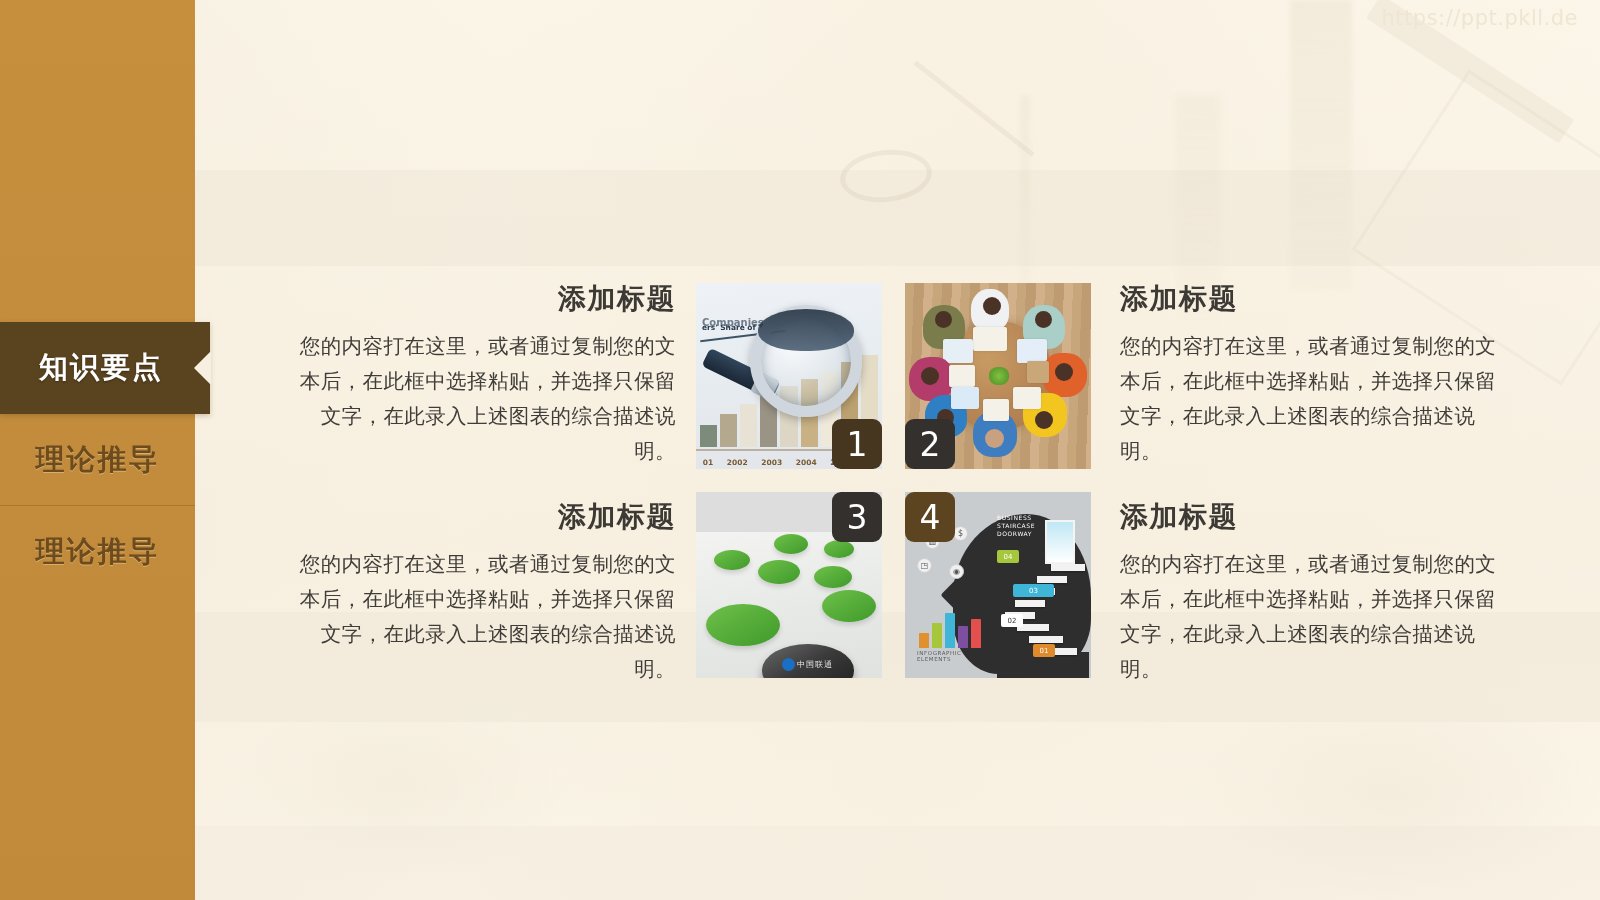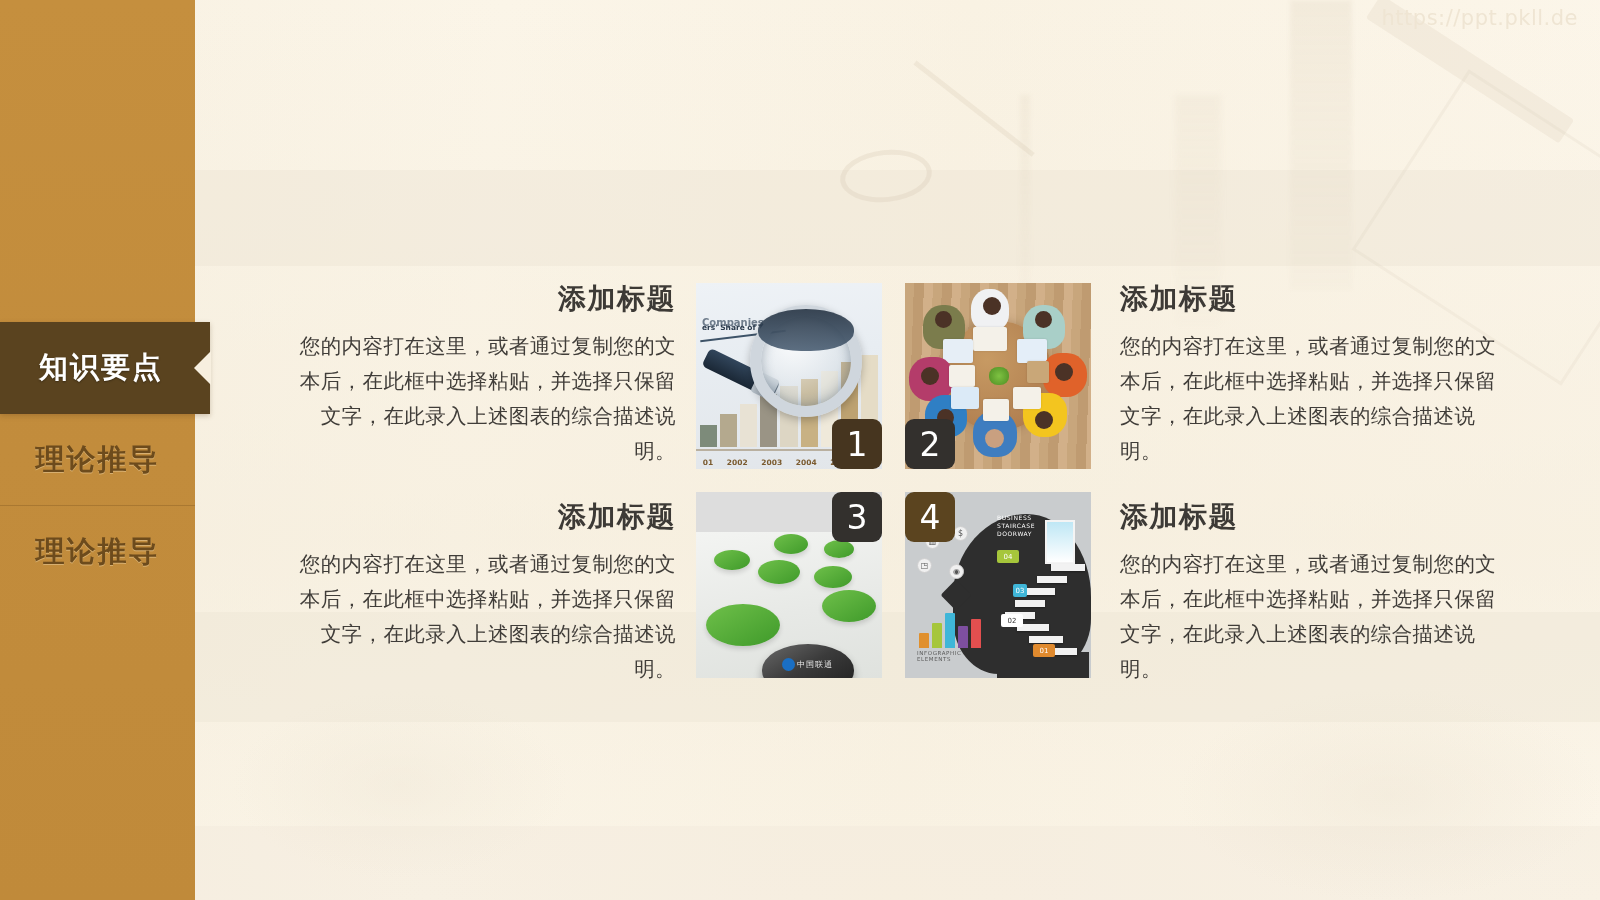--- a/index.html
+++ b/index.html
@@ -389,21 +389,21 @@
         <div class="a4-step" style="left:146px; top:72px;  width:34px; height:7px;"></div>
         <div class="a4-step" style="left:132px; top:84px;  width:30px; height:7px;"></div>
         <div class="a4-step" style="left:120px; top:96px;  width:30px; height:7px;"></div>
         <div class="a4-step" style="left:110px; top:108px; width:30px; height:7px;"></div>
         <div class="a4-step" style="left:100px; top:120px; width:30px; height:7px;"></div>
         <div class="a4-step" style="left:112px; top:132px; width:32px; height:7px;"></div>
         <div class="a4-step" style="left:124px; top:144px; width:34px; height:7px;"></div>
         <div class="a4-step" style="left:136px; top:156px; width:36px; height:7px;"></div>
 
         <div class="a4-tag" style="left:92px; top:58px;  width:22px; background:#a6c63b;">04</div>
-        <div class="a4-tag" style="left:108px; top:92px; width:14px; background:#3fb6d8;">03</div>
+        <div class="a4-tag" style="left:108px; top:92px; width:41px; background:#3fb6d8;">03</div>
         <div class="a4-tag" style="left:96px; top:122px; width:22px; background:#ffffff; color:#333;">02</div>
         <div class="a4-tag" style="left:128px; top:152px; width:22px; background:#e08a2e;">01</div>
 
         <div class="a4-icon" style="left:20px; top:42px;">▥</div>
         <div class="a4-icon" style="left:48px; top:34px;">$</div>
         <div class="a4-icon" style="left:12px; top:66px;">◳</div>
         <div class="a4-icon" style="left:44px; top:72px;">◉</div>
 
         <div class="a4-bars">
           <i style="height:38%;background:#e0902e"></i>

